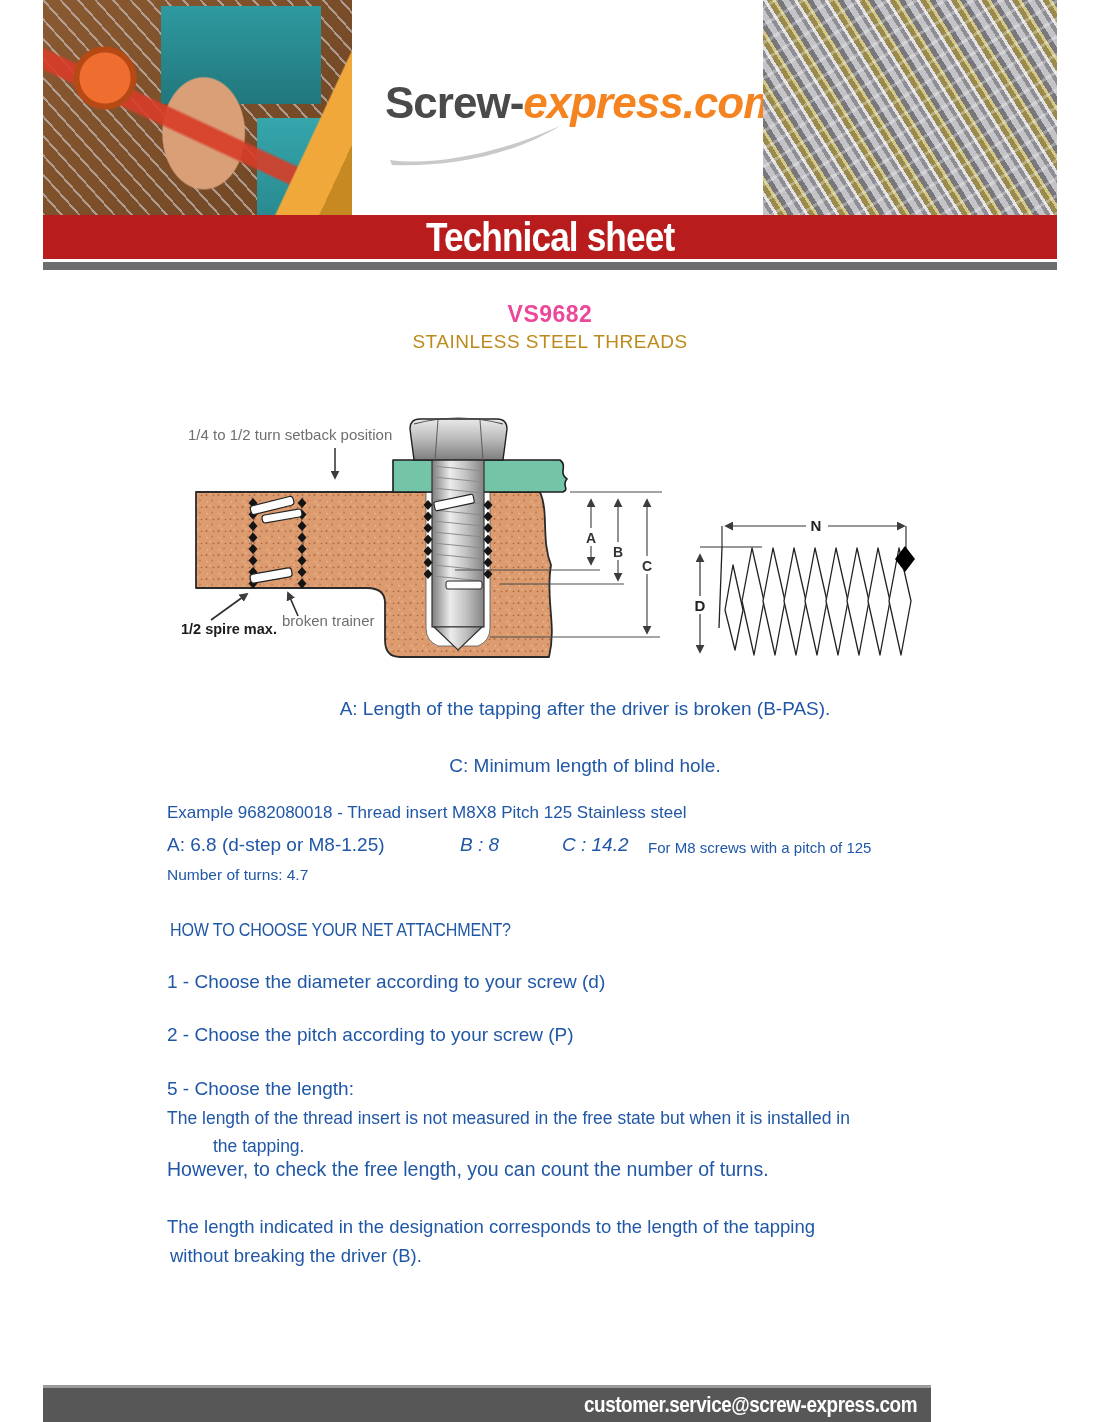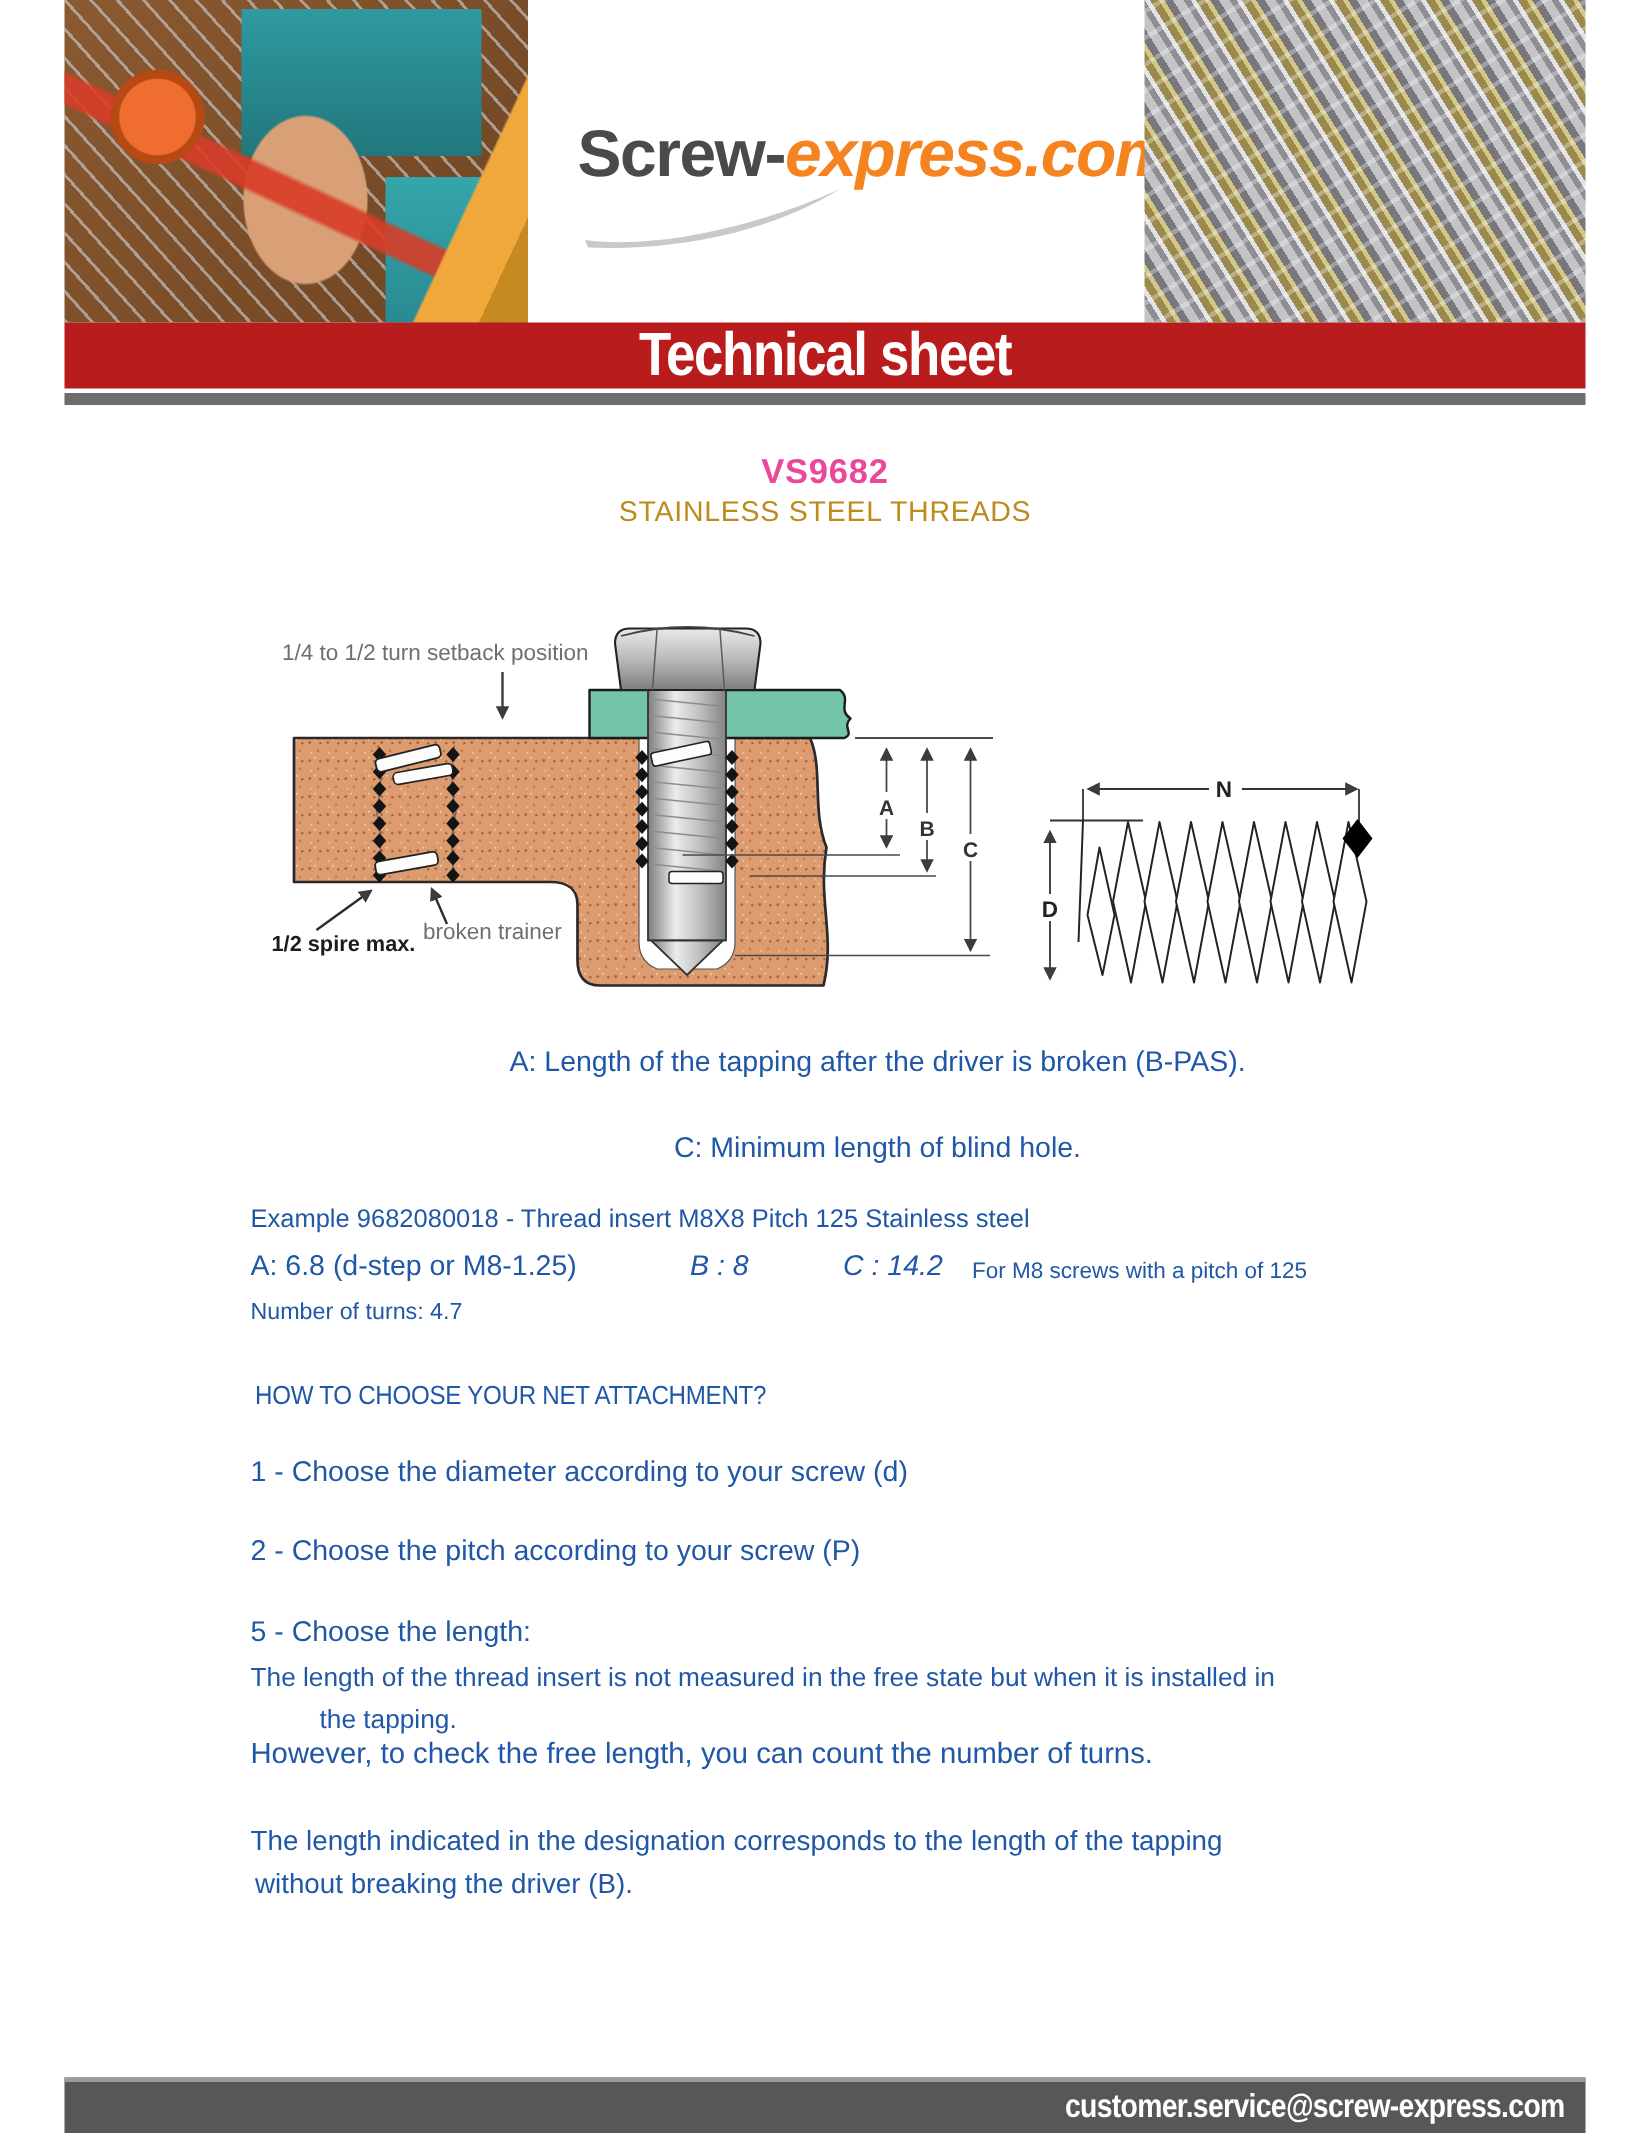--- a/index.html
+++ b/index.html
@@ -68,21 +68,21 @@
   .step1 { left:167px; top:971px; font-size:19px; }
   .step2 { left:167px; top:1024px; font-size:19px; }
   .step3 { left:167px; top:1078px; font-size:19px; }
   .step3-t1 { left:167px; top:1108px; font-size:17.5px; }
   .step3-t2 { left:173px; top:1136px; font-size:17.5px;margin-left:40px; }
   .step3-t3 { left:167px; top:1158px; font-size:19.5px; }
   .closing1 { left:167px; top:1216px; font-size:18.5px;text-align:center; }
   .closing2 { left:170px; top:1245px; font-size:18.5px; }
 
   
-  .footer { position:absolute; left:43px; top:1385px; width:1014px; height:37px;
+  .footer { position:absolute; left:43px; top:1385px; width:888px; height:37px;
             background:#575757; border-top:3px solid #9b9b9b;
             display:flex; align-items:center; justify-content:flex-end; padding-right:14px; }
   .footer-email { color:#fff; font-size:21px; font-weight:700; letter-spacing:-.5px;
                   transform:scale(.9,1.05); transform-origin:right center; white-space:nowrap; }
 </style>
 </head>
 <body>
 
 <div class="page">
 

